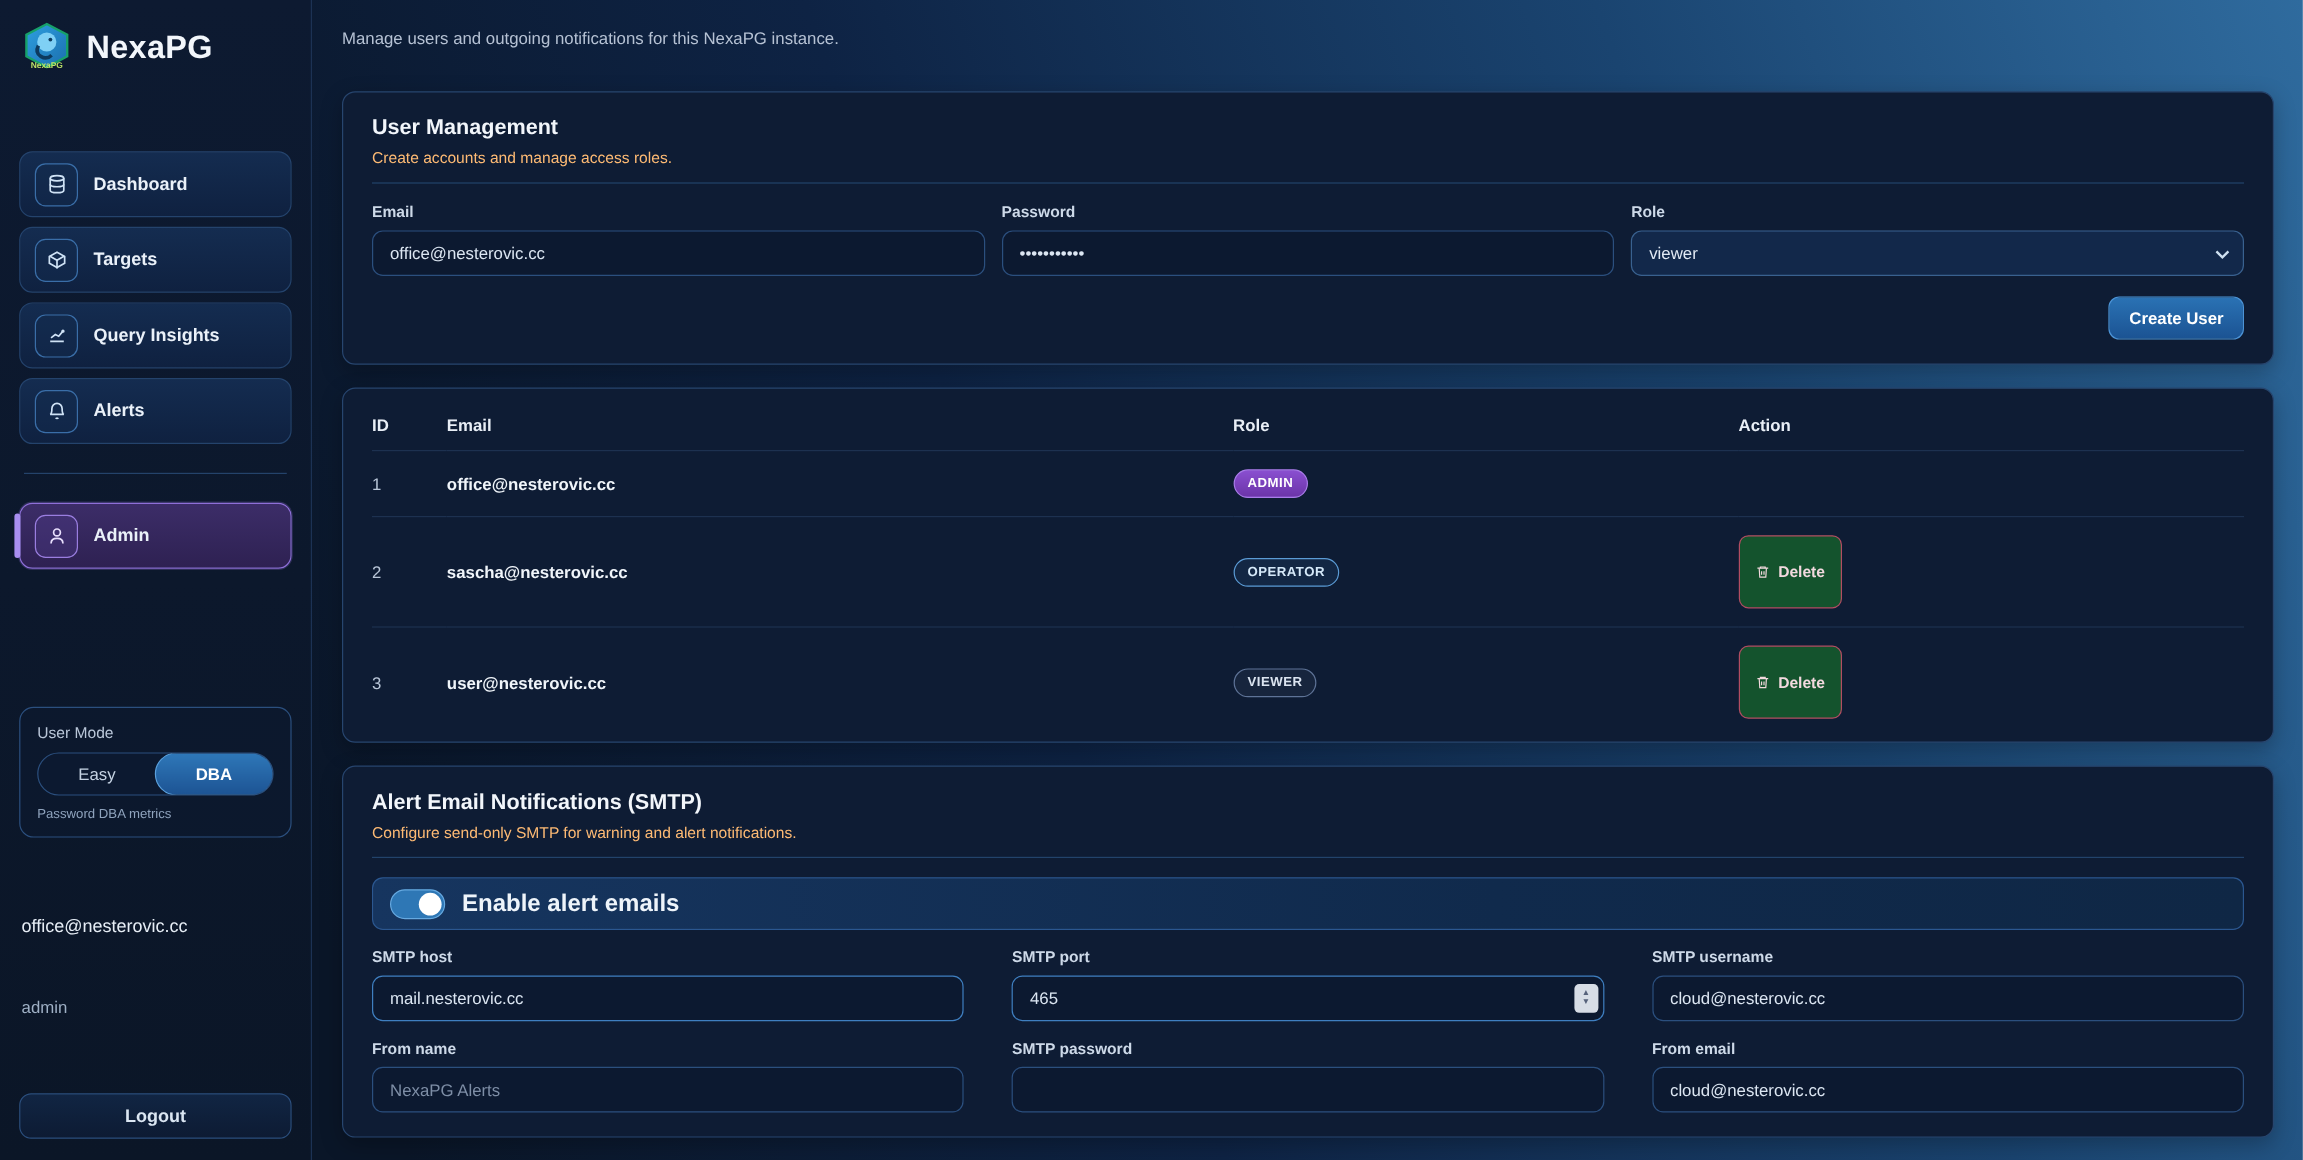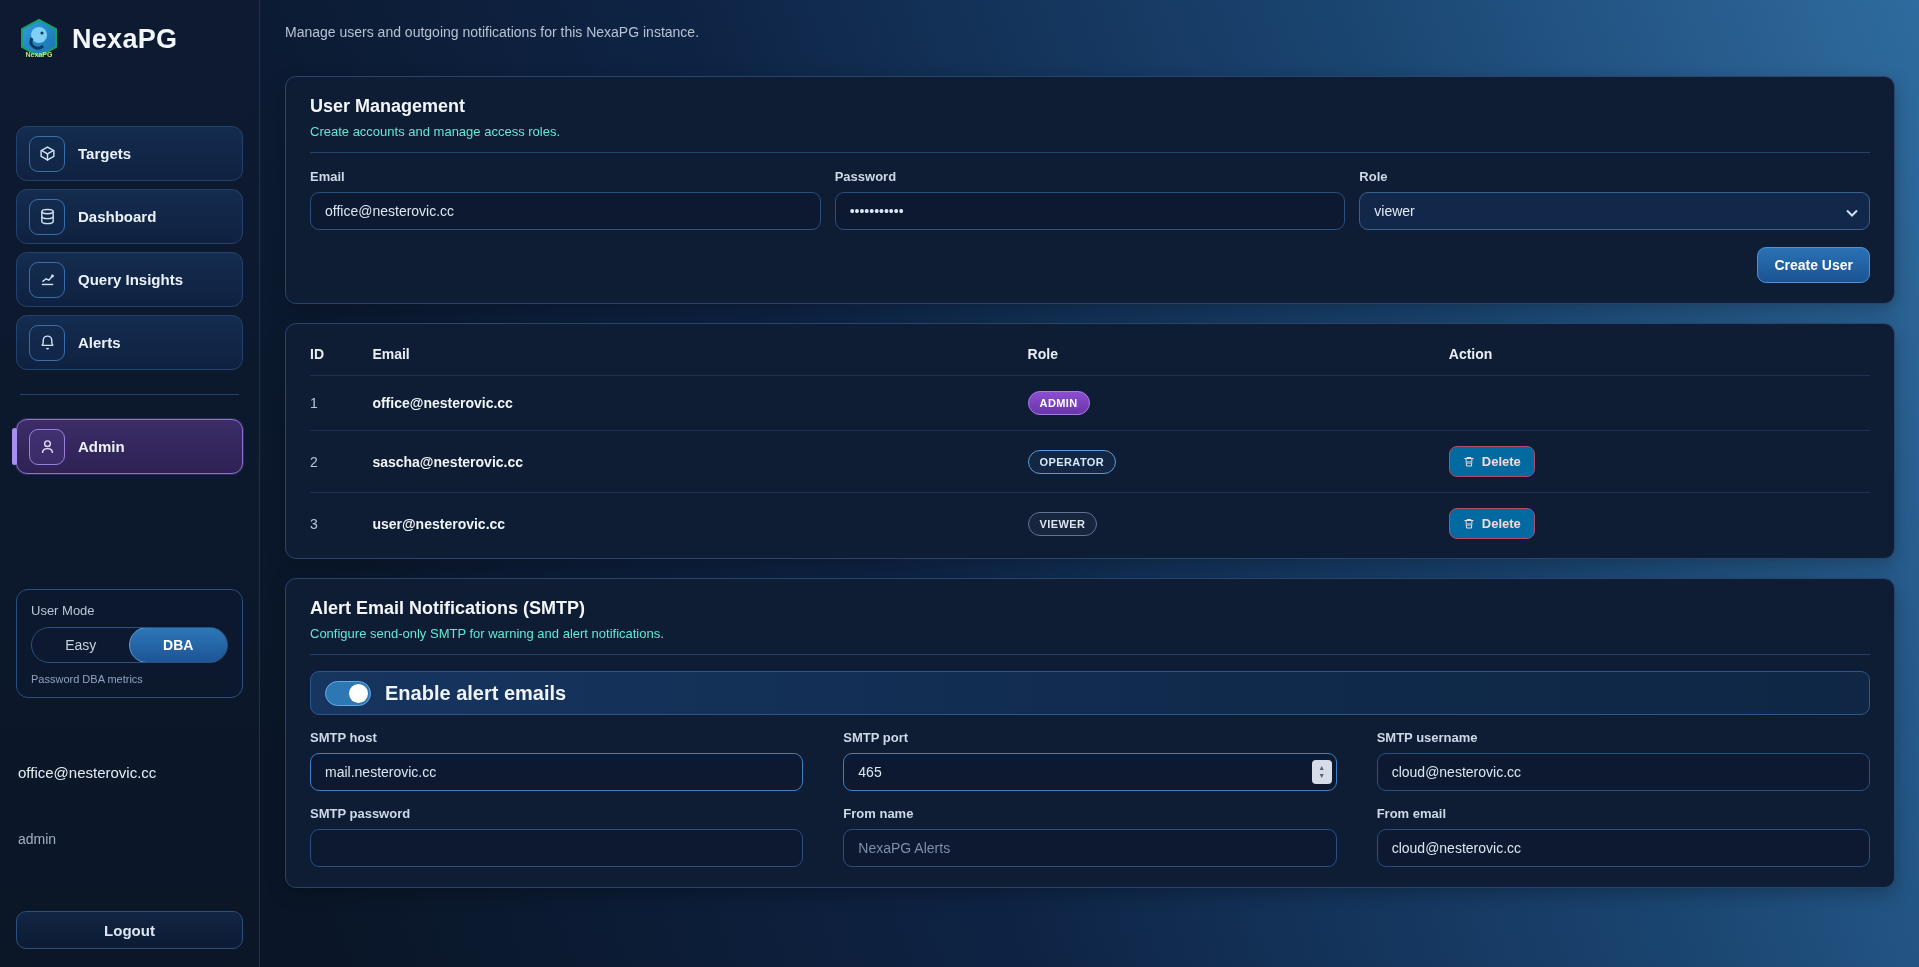--- a/index.html
+++ b/index.html
@@ -75,21 +75,21 @@
   
   .main{ flex:1; padding:24px 24px 0 25px; overflow:hidden; }
   .page-title{ font-size:24px; font-weight:bold; color:#f6f9fc; margin-bottom:8px; }
   .page-subtitle{ font-size:14px; color:#b6c2d4; margin-bottom:36px; }
   .card{
     background:#0e1c34; border:1px solid #27456e; border-radius:11px;
     padding:19px 24px 20px 24px; margin-bottom:19px;
     box-shadow:0 6px 18px rgba(0,0,0,.25);
   }
   .card-title{ font-size:18px; font-weight:bold; color:#f2f6fb; margin-bottom:7px; }
-  .card-subtitle{ font-size:13px; color:#5eead4; margin-bottom:13px; }
+  .card-subtitle{ font-size:13px; color:#fdba74; margin-bottom:13px; }
   .card hr{ border:none; border-top:1px solid #22436b; margin:0 0 16px 0; }
 
   .field-label{ display:block; font-size:13px; font-weight:bold; color:#cdd9e8; margin-bottom:8px; }
   .text-input{
     width:100%; height:38px; border-radius:9px; padding:0 14px;
     background:#0c1930; border:1px solid #2b4f7e; color:#dce6f2; font-size:14px;
     font-family:inherit; outline:none;
   }
   .text-input::placeholder{ color:#7e8ea6; }
   .text-input.lit{ border-color:#3f7fc0; }
@@ -119,22 +119,22 @@
   .cell-id{ color:#b9c6d8; }
   .cell-email{ color:#f0f5fa; font-weight:bold; }
   .badge{
     display:inline-block; padding:5px 11px; border-radius:999px;
     font-size:11px; font-weight:bold; letter-spacing:.4px;
   }
   .badge.admin{ background:linear-gradient(180deg,#8a4fd0,#6b34a8); border:1px solid #a87ce8; color:#ffffff; }
   .badge.operator{ background:rgba(30,60,100,.35); border:1px solid #5b9bd5; color:#d5e8f8; }
   .badge.viewer{ background:rgba(40,55,80,.35); border:1px solid #5e7397; color:#dbe4f0; }
   .delete-btn{
-    display:inline-flex; align-items:center; gap:7px; padding:7px 13px; border-radius:8px;
-    background:#0369a1; border:1px solid #b24d62; color:#f2d9de;
+    display:inline-flex; align-items:center; gap:7px; padding:22px 13px; border-radius:8px;
+    background:#14532d; border:1px solid #b24d62; color:#f2d9de;
     font-size:13px; font-weight:bold; cursor:pointer; font-family:inherit;
   }
 
   
   .toggle-panel{
     display:flex; align-items:center; gap:14px; height:44px; padding:0 14px;
     border-radius:9px; border:1px solid #2b5790;
     background:linear-gradient(90deg,#16355f 0%, #102a4c 60%, #0f2745 100%);
     margin-bottom:15px;
   }
@@ -170,36 +170,36 @@
       <circle cx="24" cy="15" r="1.6" fill="#0d3a5e"></circle>
       <text x="21" y="39" text-anchor="middle" font-size="7" font-weight="bold" fill="#bfe468">NexaPG</text>
     </svg>
     <div class="brand-title">NexaPG</div>
   </div>
 
   <nav class="nav">
     <div class="nav-item">
       <span class="icon-box">
         <svg width="17" height="17" viewBox="0 0 24 24" fill="none" stroke="currentColor" stroke-width="2">
+            <ellipse cx="12" cy="5" rx="8" ry="3"></ellipse>
+            <path d="M4 5v7c0 1.7 3.6 3 8 3s8-1.3 8-3V5"></path>
+            <path d="M4 12v7c0 1.7 3.6 3 8 3s8-1.3 8-3v-7"></path>
+          </svg>
+      </span>
+      <span class="nav-label">Dashboard</span>
+    </div>
+    <div class="nav-item">
+      <span class="icon-box">
+        <svg width="17" height="17" viewBox="0 0 24 24" fill="none" stroke="currentColor" stroke-width="2">
             <path d="M21 16V8l-9-5-9 5v8l9 5 9-5z"></path>
             <path d="M3.3 7.5 12 12.5l8.7-5"></path>
             <path d="M12 22.3V12.5"></path>
           </svg>
       </span>
       <span class="nav-label">Targets</span>
-    </div>
-    <div class="nav-item">
-      <span class="icon-box">
-        <svg width="17" height="17" viewBox="0 0 24 24" fill="none" stroke="currentColor" stroke-width="2">
-            <ellipse cx="12" cy="5" rx="8" ry="3"></ellipse>
-            <path d="M4 5v7c0 1.7 3.6 3 8 3s8-1.3 8-3V5"></path>
-            <path d="M4 12v7c0 1.7 3.6 3 8 3s8-1.3 8-3v-7"></path>
-          </svg>
-      </span>
-      <span class="nav-label">Dashboard</span>
     </div>
     <div class="nav-item">
       <span class="icon-box">
         <svg width="17" height="17" viewBox="0 0 24 24" fill="none" stroke="currentColor" stroke-width="2">
             <path d="M4 19h16"></path>
             <path d="M5 15l5-4 4 2 5-6"></path>
             <circle cx="19" cy="7" r="1" fill="currentColor"></circle>
           </svg>
       </span>
       <span class="nav-label">Query Insights</span>
@@ -355,28 +355,28 @@
               <span>▼</span>
             </span>
         </div>
       </div>
 
       <div>
         <label class="field-label">SMTP username</label>
         <input class="text-input" type="text" value="cloud@nesterovic.cc" style="">
       </div>
       <div>
+        <label class="field-label">From name</label>
+        <input class="text-input" type="text" placeholder="NexaPG Alerts" style="">
+      </div>
+
+      <div>
         <label class="field-label">SMTP password</label>
         <input class="text-input" type="password" value="" style="">
       </div>
-
-      <div>
-        <label class="field-label">From name</label>
-        <input class="text-input" type="text" placeholder="NexaPG Alerts" style="">
-      </div>
       <div>
         <label class="field-label">From email</label>
         <input class="text-input" type="text" value="cloud@nesterovic.cc" style="">
       </div>
 
     </div>
   </section>
 </main>
 
 </body></html>

